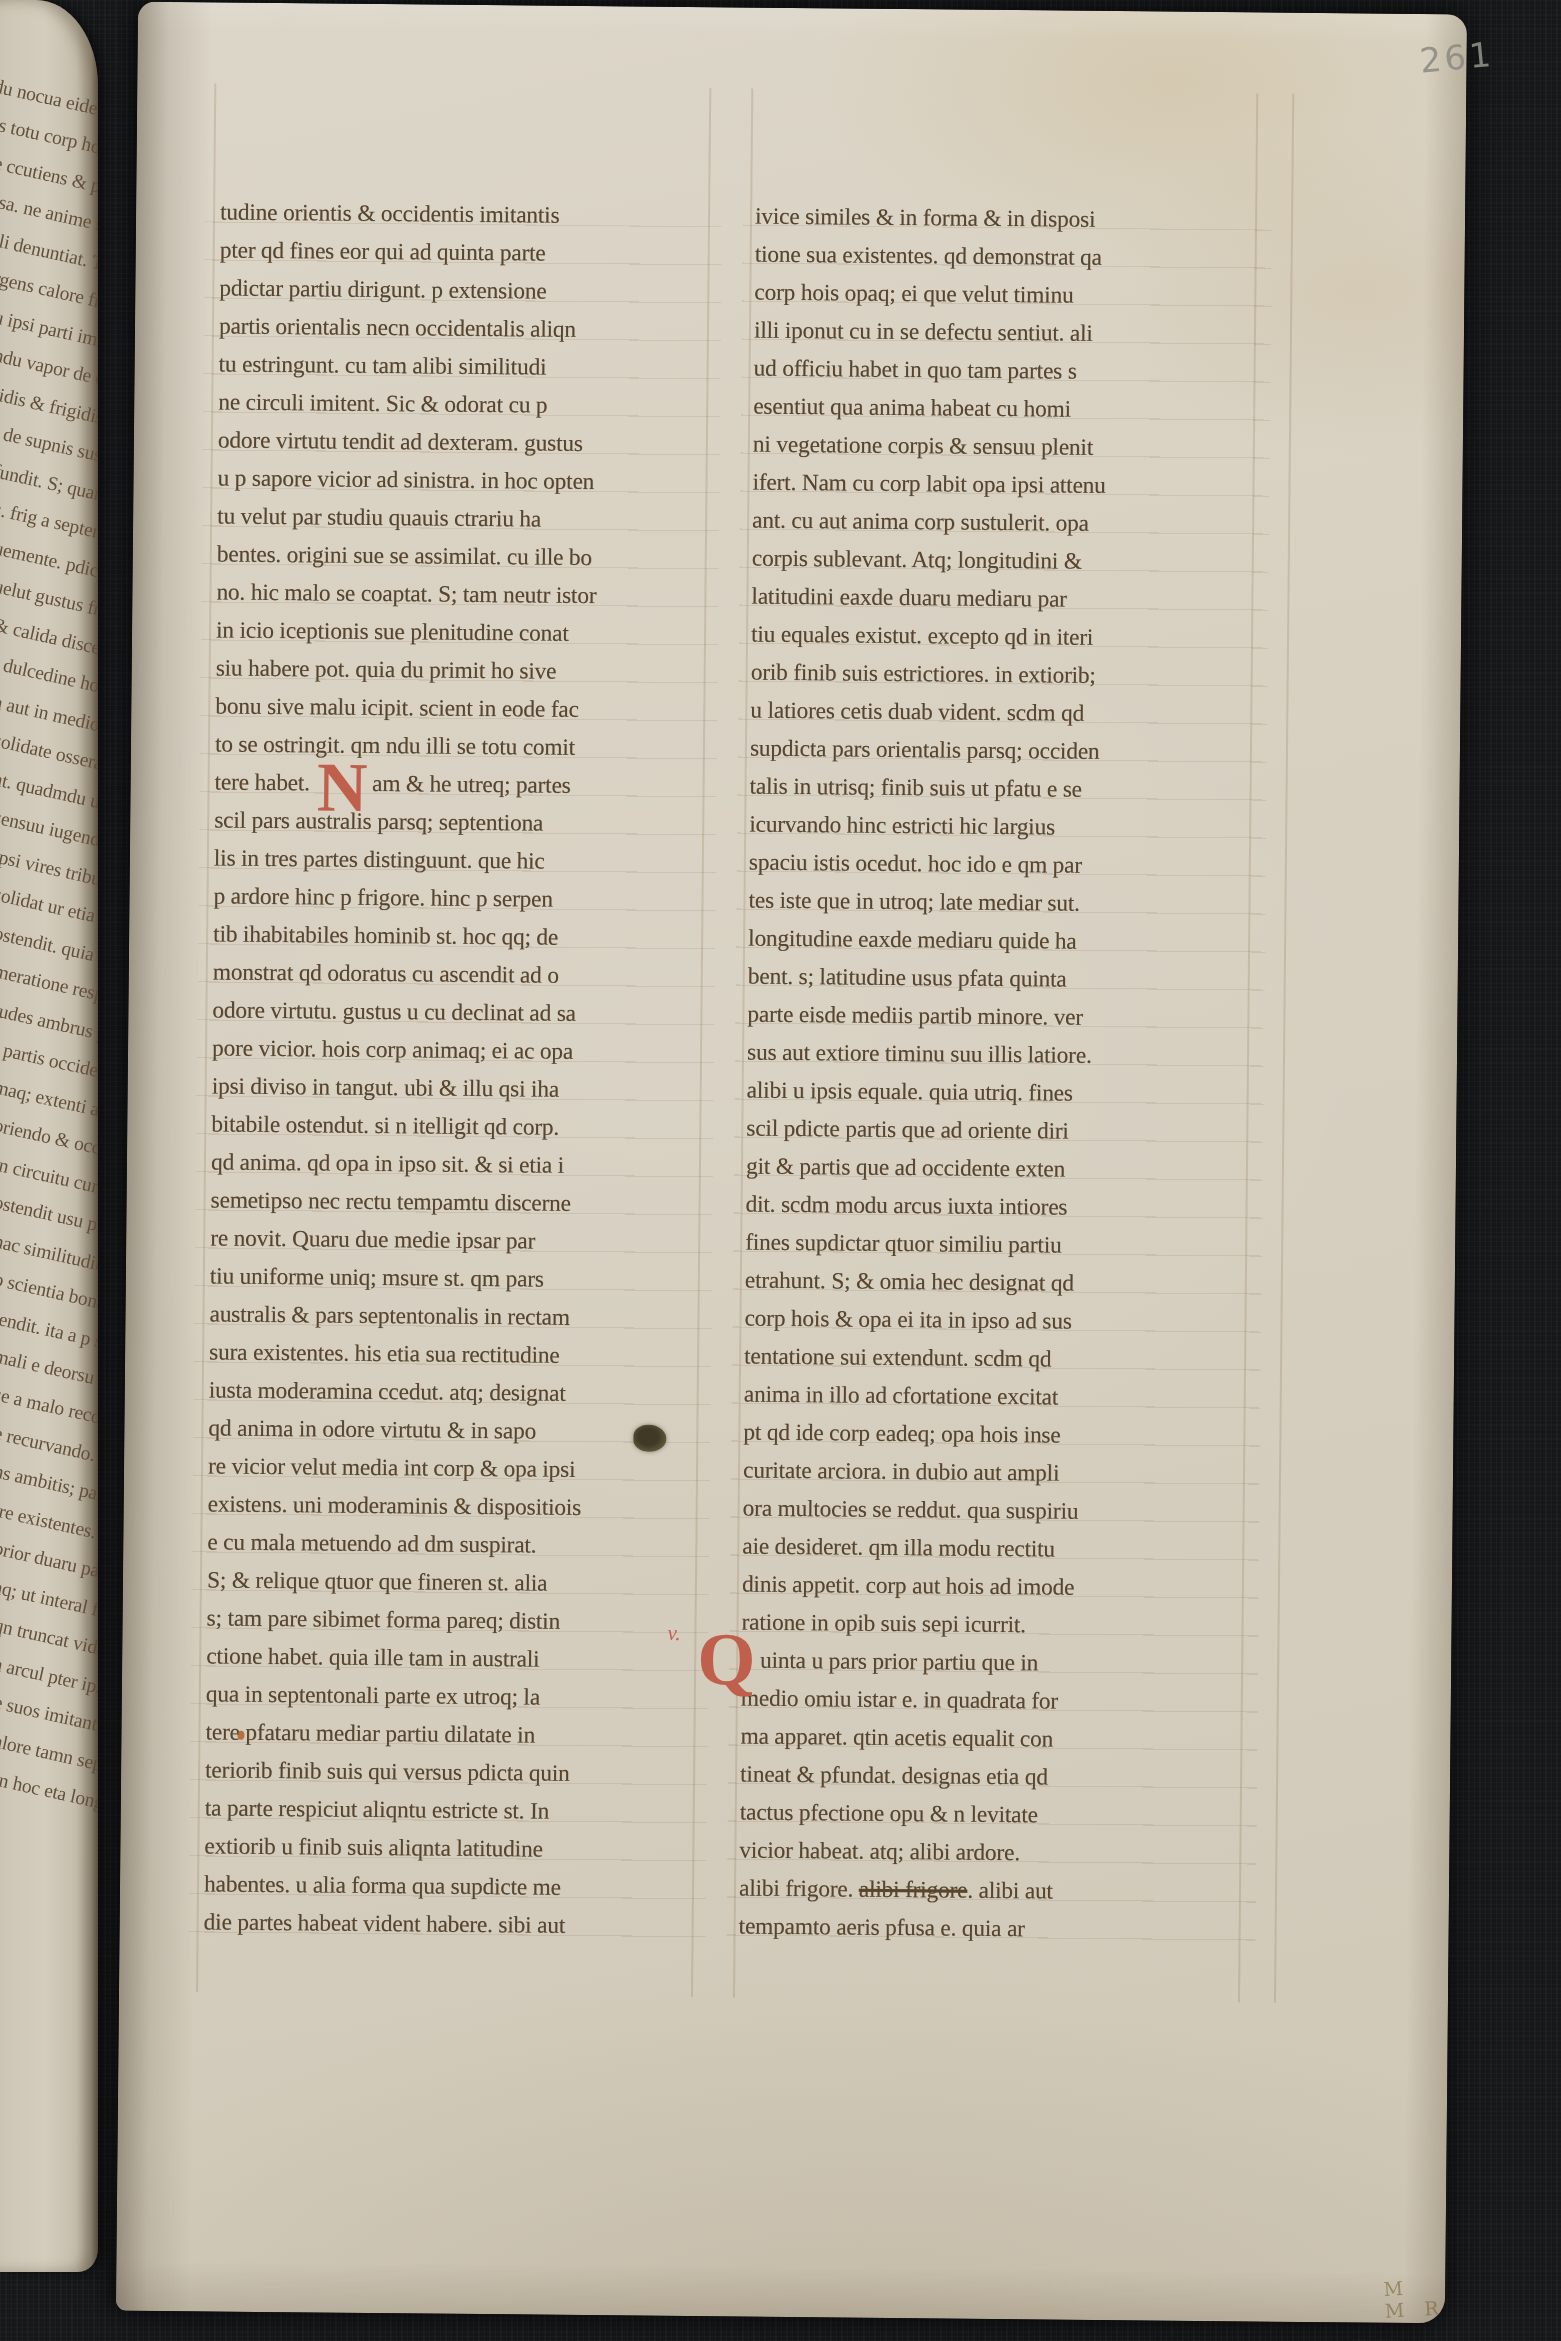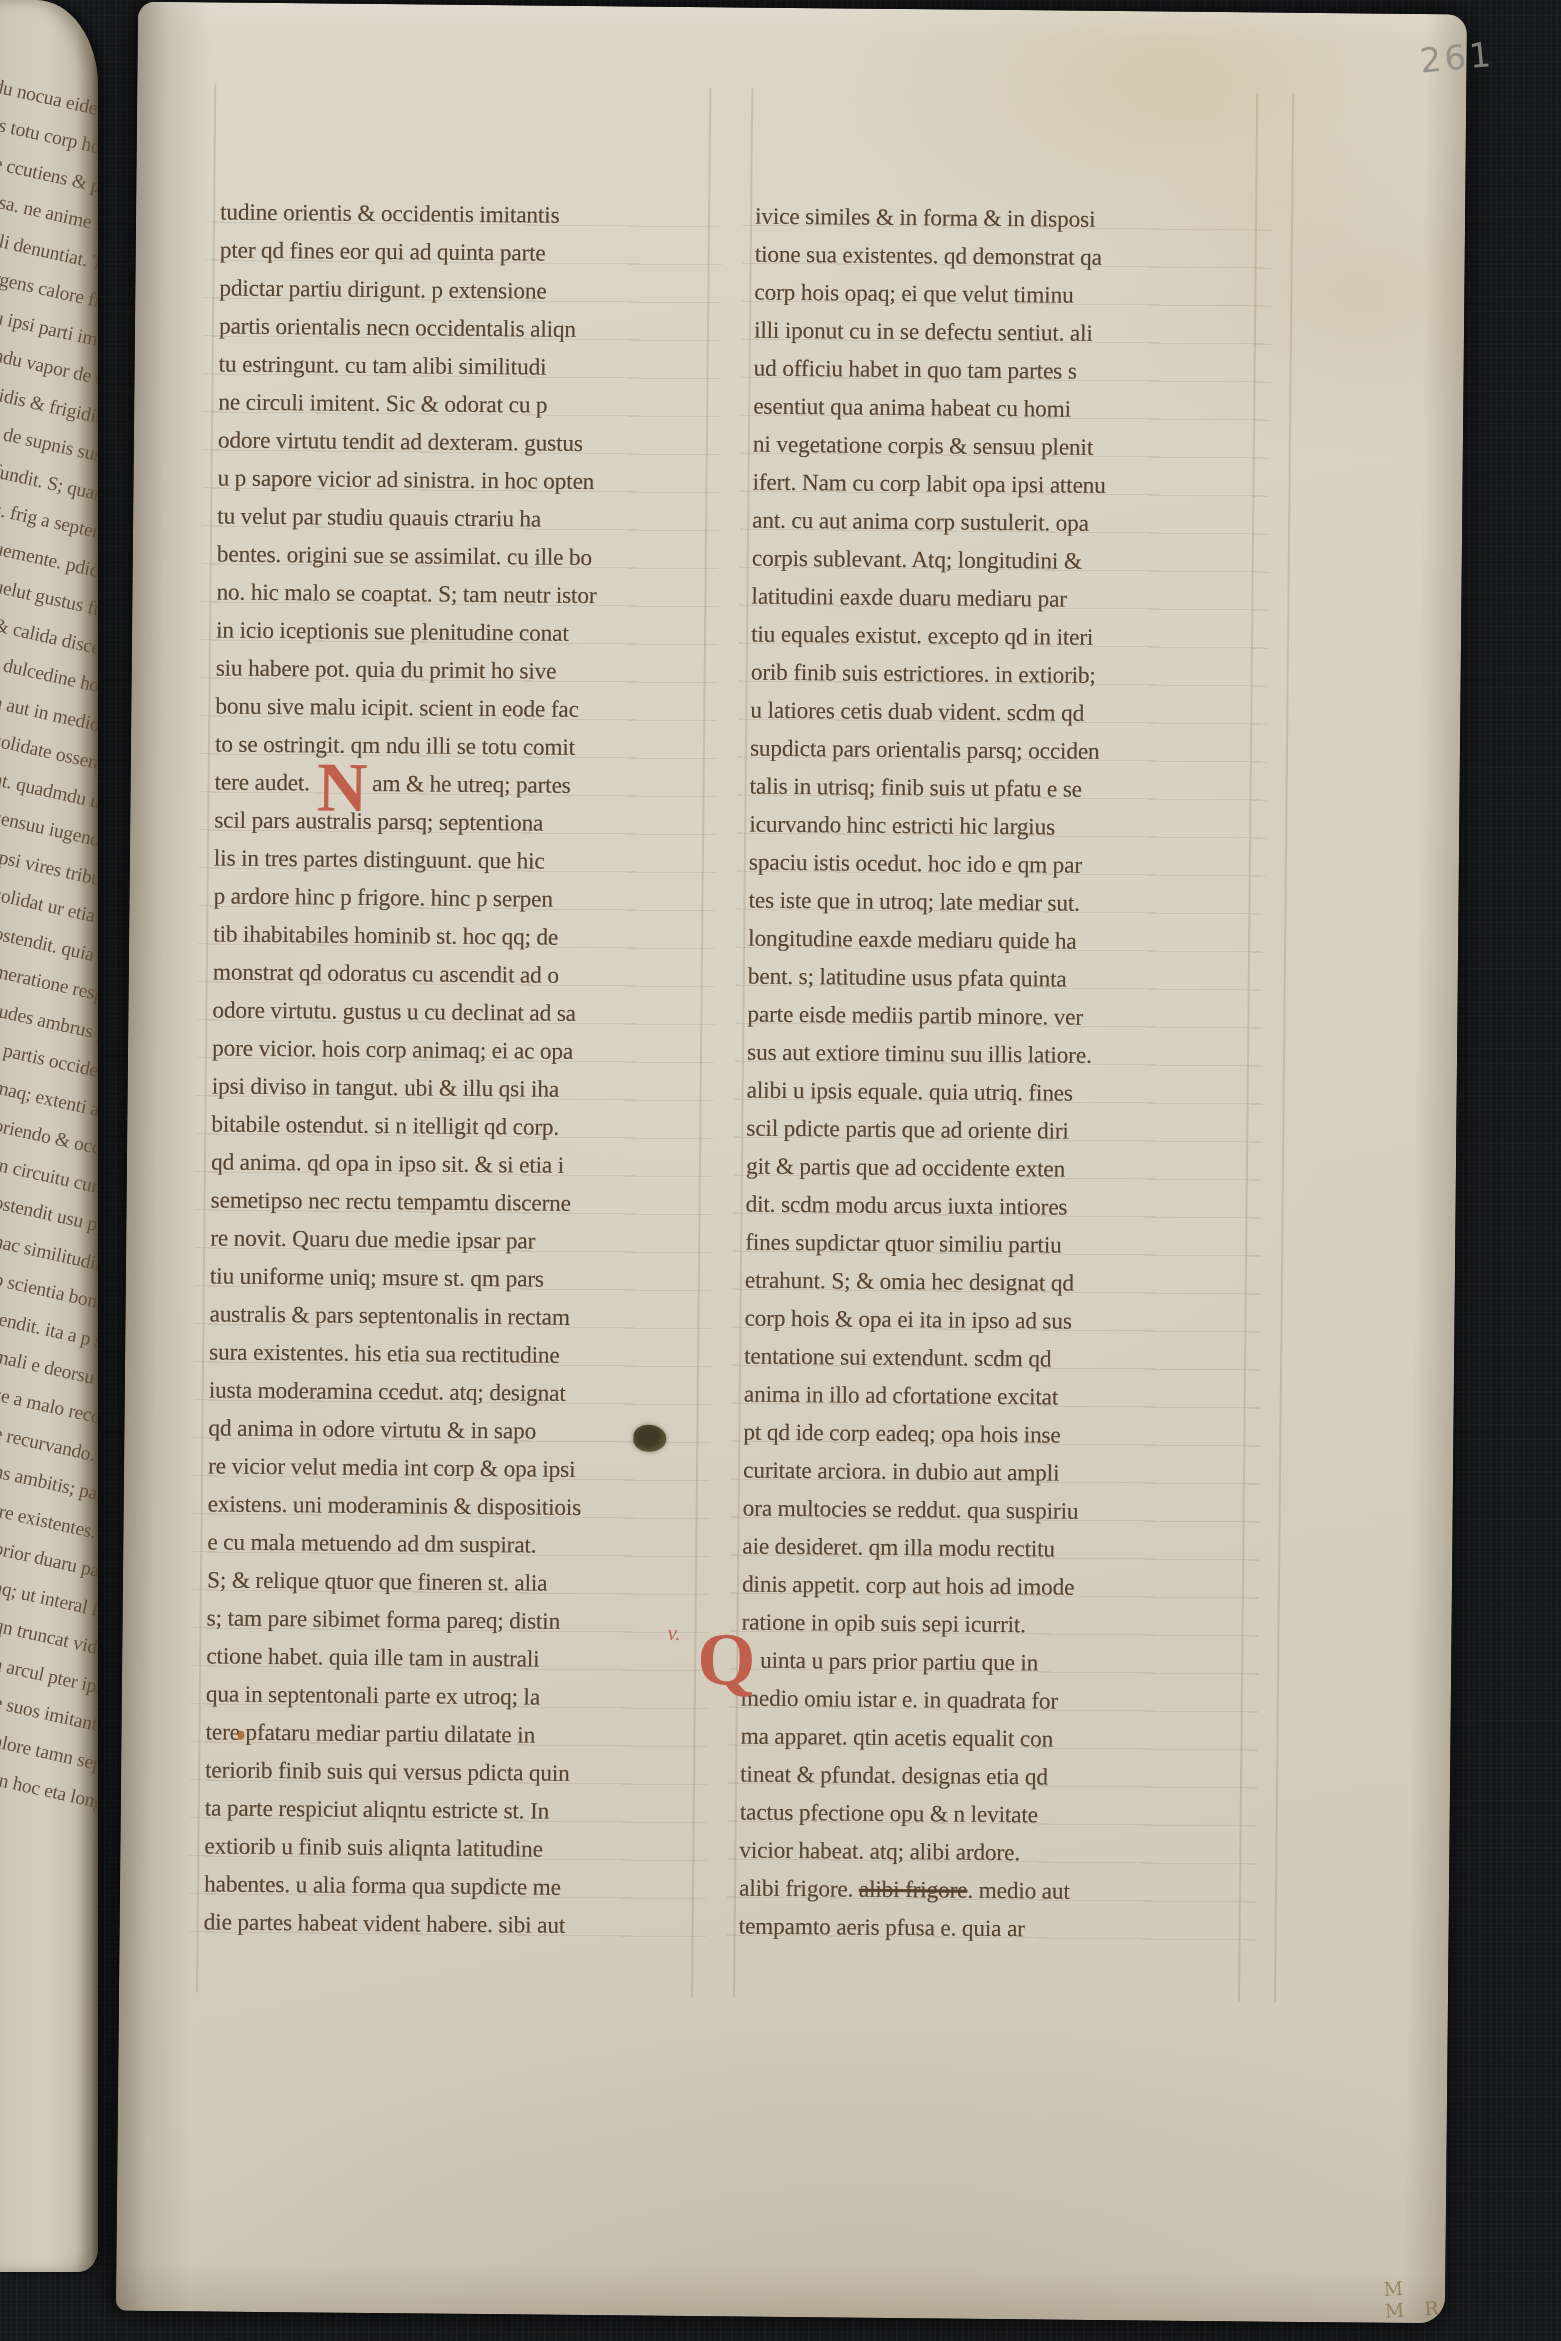--- a/index.html
+++ b/index.html
@@ -158,21 +158,21 @@
       <div class="ms-line"><span>ne circuli imitent. Sic &amp; odorat cu p</span></div>
       <div class="ms-line"><span>odore virtutu tendit ad dexteram. gustus</span></div>
       <div class="ms-line"><span>u p sapore vicior ad sinistra. in hoc opten</span></div>
       <div class="ms-line"><span>tu velut par studiu quauis ctrariu ha</span></div>
       <div class="ms-line"><span>bentes. origini sue se assimilat. cu ille bo</span></div>
       <div class="ms-line"><span>no. hic malo se coaptat. S; tam neutr istor</span></div>
       <div class="ms-line"><span>in icio iceptionis sue plenitudine conat</span></div>
       <div class="ms-line"><span>siu habere pot. quia du primit ho sive</span></div>
       <div class="ms-line"><span>bonu sive malu icipit. scient in eode fac</span></div>
       <div class="ms-line"><span>to se ostringit. qm ndu illi se totu comit</span></div>
-      <div class="ms-line"><span>tere audet. </span><span class="initial-red">N</span><span>am &amp; he utreq; partes</span></div>
+      <div class="ms-line"><span>tere habet. </span><span class="initial-red">N</span><span>am &amp; he utreq; partes</span></div>
       <div class="ms-line"><span>scil pars australis parsq; septentiona</span></div>
       <div class="ms-line"><span>lis in tres partes distinguunt. que hic</span></div>
       <div class="ms-line"><span>p ardore hinc p frigore. hinc p serpen</span></div>
       <div class="ms-line"><span>tib ihabitabiles hominib st. hoc qq; de</span></div>
       <div class="ms-line"><span>monstrat qd odoratus cu ascendit ad o</span></div>
       <div class="ms-line"><span>odore virtutu. gustus u cu declinat ad sa</span></div>
       <div class="ms-line"><span>pore vicior. hois corp animaq; ei ac opa</span></div>
       <div class="ms-line"><span>ipsi diviso in tangut. ubi &amp; illu qsi iha</span></div>
       <div class="ms-line"><span>bitabile ostendut. si n itelligit qd corp.</span></div>
       <div class="ms-line"><span>qd anima. qd opa in ipso sit. &amp; si etia i</span></div>
@@ -235,21 +235,21 @@
       <div class="ms-line"><span>ora multocies se reddut. qua suspiriu</span></div>
       <div class="ms-line"><span>aie desideret. qm illa modu rectitu</span></div>
       <div class="ms-line"><span>dinis appetit. corp aut hois ad imode</span></div>
       <div class="ms-line"><span>ratione in opib suis sepi icurrit.</span></div>
       <div class="ms-line"><span class="initial-red initial-q">Q</span><span>uinta u pars prior partiu que in</span></div>
       <div class="ms-line"><span>medio omiu istar e. in quadrata for</span></div>
       <div class="ms-line"><span>ma apparet. qtin acetis equalit con</span></div>
       <div class="ms-line"><span>tineat &amp; pfundat. designas etia qd</span></div>
       <div class="ms-line"><span>tactus pfectione opu &amp; n levitate</span></div>
       <div class="ms-line"><span>vicior habeat. atq; alibi ardore.</span></div>
-      <div class="ms-line"><span>alibi frigore. </span><span class="strike">alibi frigore</span><span>. medio aut</span></div>
+      <div class="ms-line"><span>alibi frigore. </span><span class="strike">alibi frigore</span><span>. alibi aut</span></div>
       <div class="ms-line"><span>tempamto aeris pfusa e. quia ar</span></div>
     </div>
 
   <div class="para-mark">v.</div>
 
   <div class="hole"></div>
   <div class="speck"></div>
 
   <div class="corner-mark">M M R</div>
 </div>

